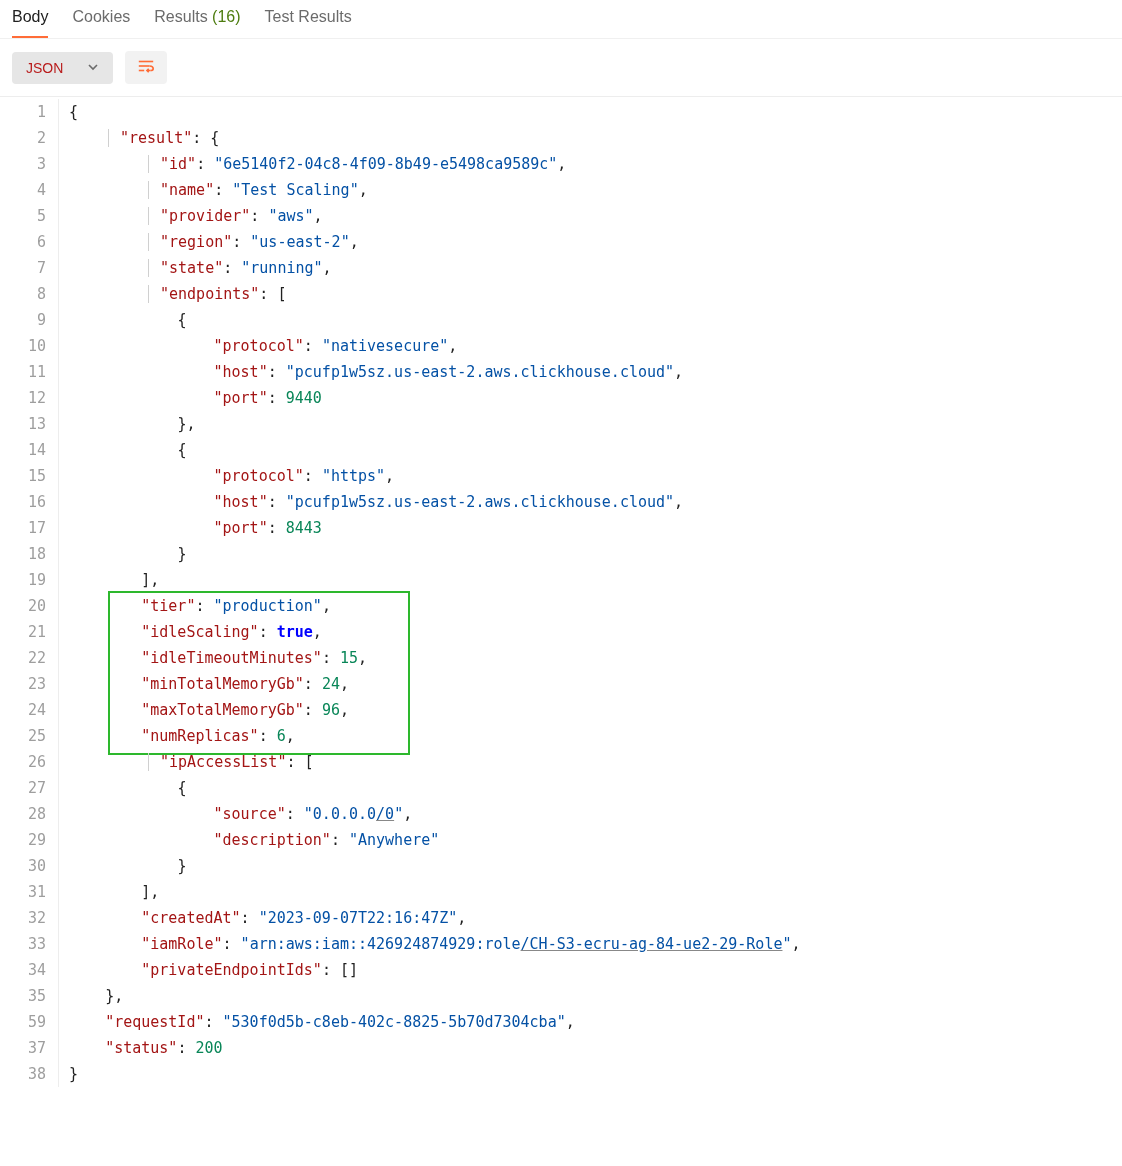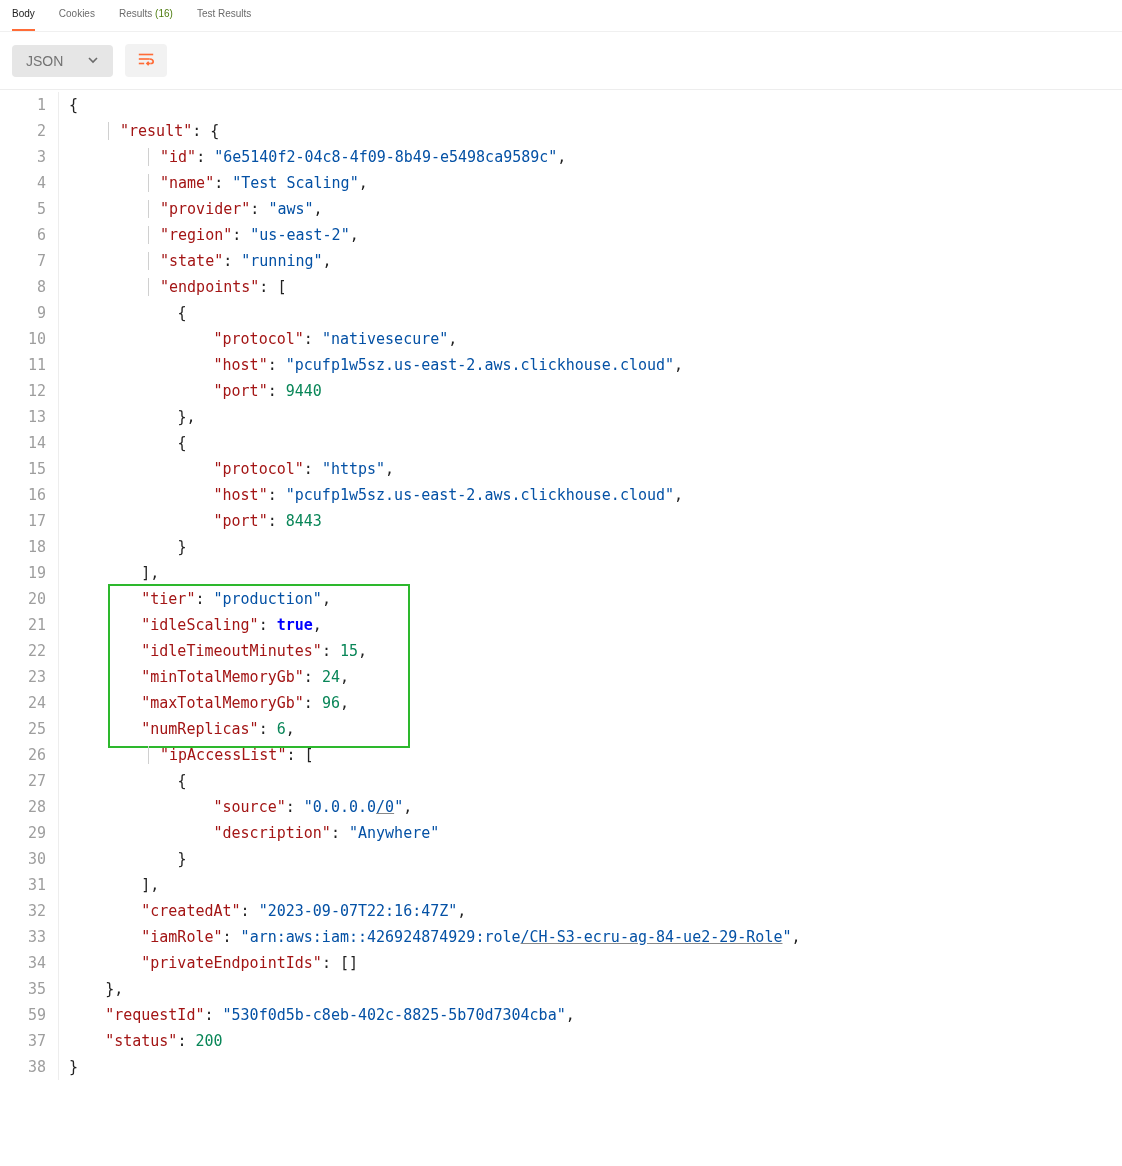--- a/index.html
+++ b/index.html
@@ -14,21 +14,21 @@
     display: flex;
     gap: 24px;
     padding: 0 12px;
     border-bottom: 1px solid #f0f0f0;
   }
   .tab {
     padding: 8px 0 10px 0;
     color: #6b6b6b;
     cursor: pointer;
     border-bottom: 2px solid transparent;
-    font-size: 10px;
+    font-size: 16px;
   }
   .tab.active {
     color: #212121;
     border-bottom: 2px solid #ff6c37;
   }
   .tab .count { color: #4d7c0f; }
   .toolbar {
     display: flex;
     align-items: center;
     gap: 12px;
@@ -50,21 +50,21 @@
     background: #e6e6e6;
     color: #212121;
   }
   .format-select {
     display: flex;
     align-items: flex-start;
     gap: 24px;
     background: #e6e6e6;
     border-radius: 4px;
     padding: 8px 14px;
-    color: #737373;
+    color: #b91c1c;
     cursor: pointer;
   }
   .wrap-btn {
     background: #f2f2f2;
     border-radius: 4px;
     padding: 8px 12px;
     cursor: pointer;
     display: flex;
     align-items: center;
   }

